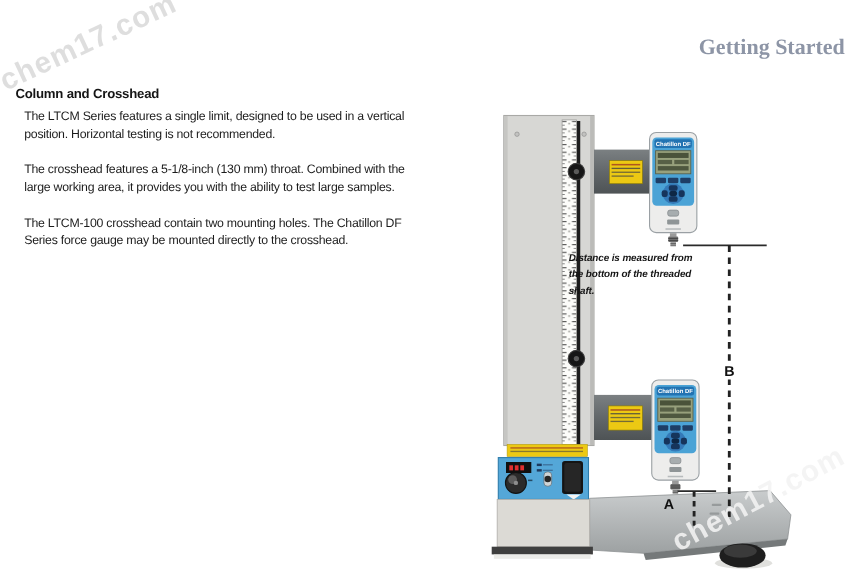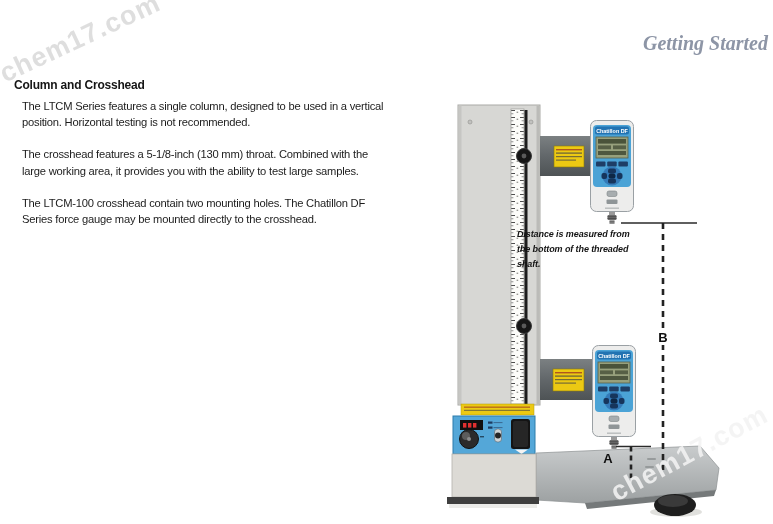--- a/index.html
+++ b/index.html
@@ -8,21 +8,21 @@
 
   .watermark {
     position:absolute; font-weight:bold; font-size:27px; letter-spacing:1px;
     white-space:nowrap; pointer-events:none; transform-origin:left bottom;
   }
   .wm-tl { left:8px; top:58px; color:rgba(213,213,213,0.78); transform:rotate(-25deg); z-index:1; }
   .wm-br { left:620px; top:477px; color:rgba(243,243,243,0.88); transform:rotate(-28deg); z-index:5; }
 
   .page-header {
     position:absolute; top:32px; right:5px; z-index:2;
-    font-family:"Liberation Serif", serif; font-style:italic; font-weight:bold;
+    font-family:"Liberation Serif", serif; font-weight:bold;
     font-size:20px; color:#8d95a6;
   }
 
   .heading {
     position:absolute; left:14px; top:78px; z-index:2;
     font-size:12px; font-weight:bold; color:#151515; letter-spacing:-0.2px;
   }
 
   .body-col {
     position:absolute; left:22px; top:98px; width:404px; z-index:2;
@@ -49,21 +49,21 @@
 <body>
 
 <div class="watermark wm-tl">chem17.com</div>
 <div class="watermark wm-br">chem17.com</div>
 
 <div class="page-header">Getting Started</div>
 
 <div class="heading">Column and Crosshead</div>
 
 <div class="body-col">
-  <p>The LTCM Series features a single column, designed to be used in a vertical
+  <p>The LTCM Series features a single limit, designed to be used in a vertical
 position.  Horizontal testing is not recommended.</p>
   <p>The crosshead features a 5-1/8-inch (130 mm) throat.  Combined with the
 large working area, it provides you with the ability to test large samples.</p>
   <p>The LTCM-100 crosshead contain two mounting holes.  The Chatillon DF
 Series force gauge may be mounted directly to the crosshead.</p>
 </div>
 
 <div class="fig-caption">Distance is measured from
 the bottom of the threaded
 shaft.</div>

